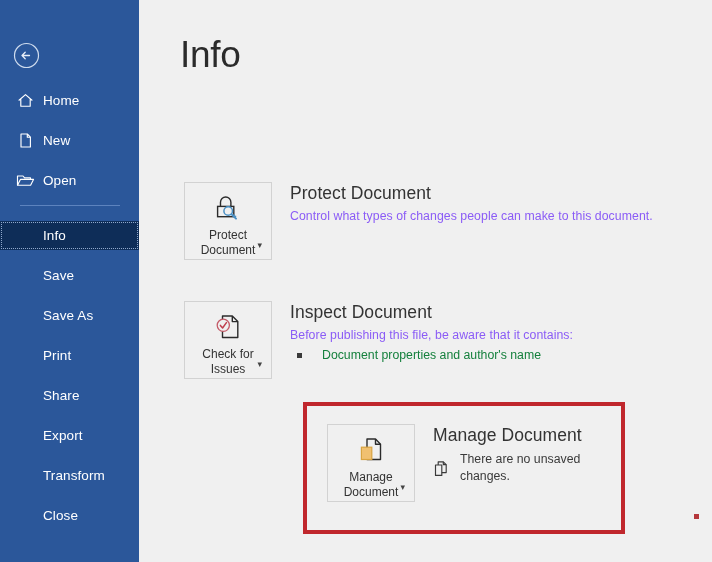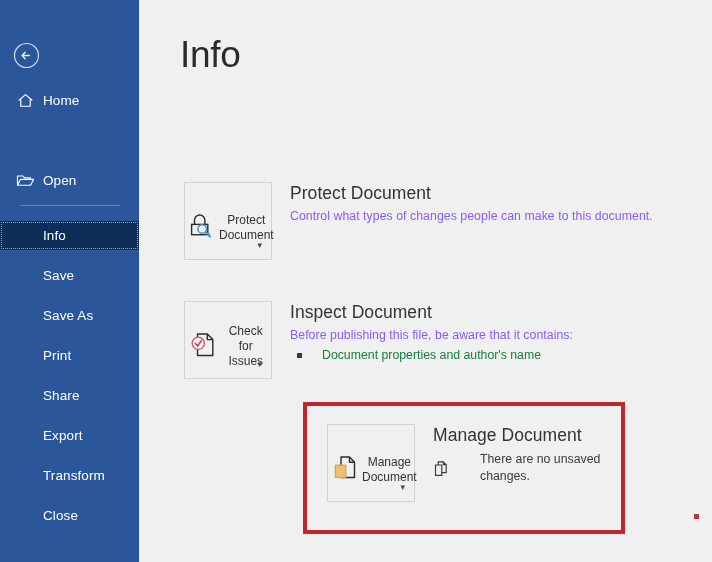--- a/index.html
+++ b/index.html
@@ -114,21 +114,21 @@
     position: absolute;
     left: 20px;
     top: 0;
     width: 88px;
     height: 78px;
     border: 1px solid #d2d2d2;
     background: #f0f0f0;
     cursor: pointer;
     box-sizing: border-box;
     display: flex;
-    flex-direction: row;
+    flex-direction: column;
     align-items: center;
     justify-content: flex-start;
     padding-top: 9px;
   }
   .big-button .bb-icon {
     width: 36px;
     height: 32px;
     display: flex;
     align-items: center;
     justify-content: center;
@@ -186,21 +186,20 @@
     margin-right: 20px;
     flex: none;
   }
   .status-row {
     margin-top: 5px;
     display: flex;
     align-items: center;
     font-size: 12.3px;
     color: #3a3a3a;
     line-height: 17px;
-    gap: 20px;
   }
   .status-row .status-icon {
     width: 16px;
     height: 17px;
     margin-right: 11px;
     flex: none;
     display: flex;
     align-items: center;
     justify-content: center;
   }
@@ -253,20 +252,29 @@
 
     <div class="nav-item" style="top:86px">
       <span class="nav-icon">
         <svg width="17" height="17" viewBox="0 0 17 17">
           <path d="M2 8.2 L8.5 2.6 L15 8.2 M3.8 7.2 V14.2 H13.2 V7.2" fill="none" stroke="#ffffff" stroke-width="1.15" stroke-linejoin="round" stroke-linecap="round"></path>
         </svg>
       </span>
       <span class="nav-label">Home</span>
     </div>
 
+    <div class="nav-item" style="top:126px">
+      <span class="nav-icon">
+        <svg width="17" height="17" viewBox="0 0 17 17">
+          <path d="M4 2 H10.3 L13.4 5.2 V15 H4 Z" fill="none" stroke="#ffffff" stroke-width="1.15" stroke-linejoin="round"></path>
+          <path d="M10.3 2 V5.2 H13.4" fill="none" stroke="#ffffff" stroke-width="1.15" stroke-linejoin="round"></path>
+        </svg>
+      </span>
+      <span class="nav-label">New</span>
+    </div>
 
     <div class="nav-item" style="top:166px">
       <span class="nav-icon">
         <svg width="19" height="17" viewBox="0 0 19 17">
           <path d="M1.5 13.2 V4 H7 L8.6 5.9 H14.5 V7.2" fill="none" stroke="#ffffff" stroke-width="1.15" stroke-linejoin="round"></path>
           <path d="M1.5 13.2 L4.4 7.4 H17.5 L14.6 13.2 Z" fill="none" stroke="#ffffff" stroke-width="1.15" stroke-linejoin="round"></path>
         </svg>
       </span>
       <span class="nav-label">Open</span>
     </div>

